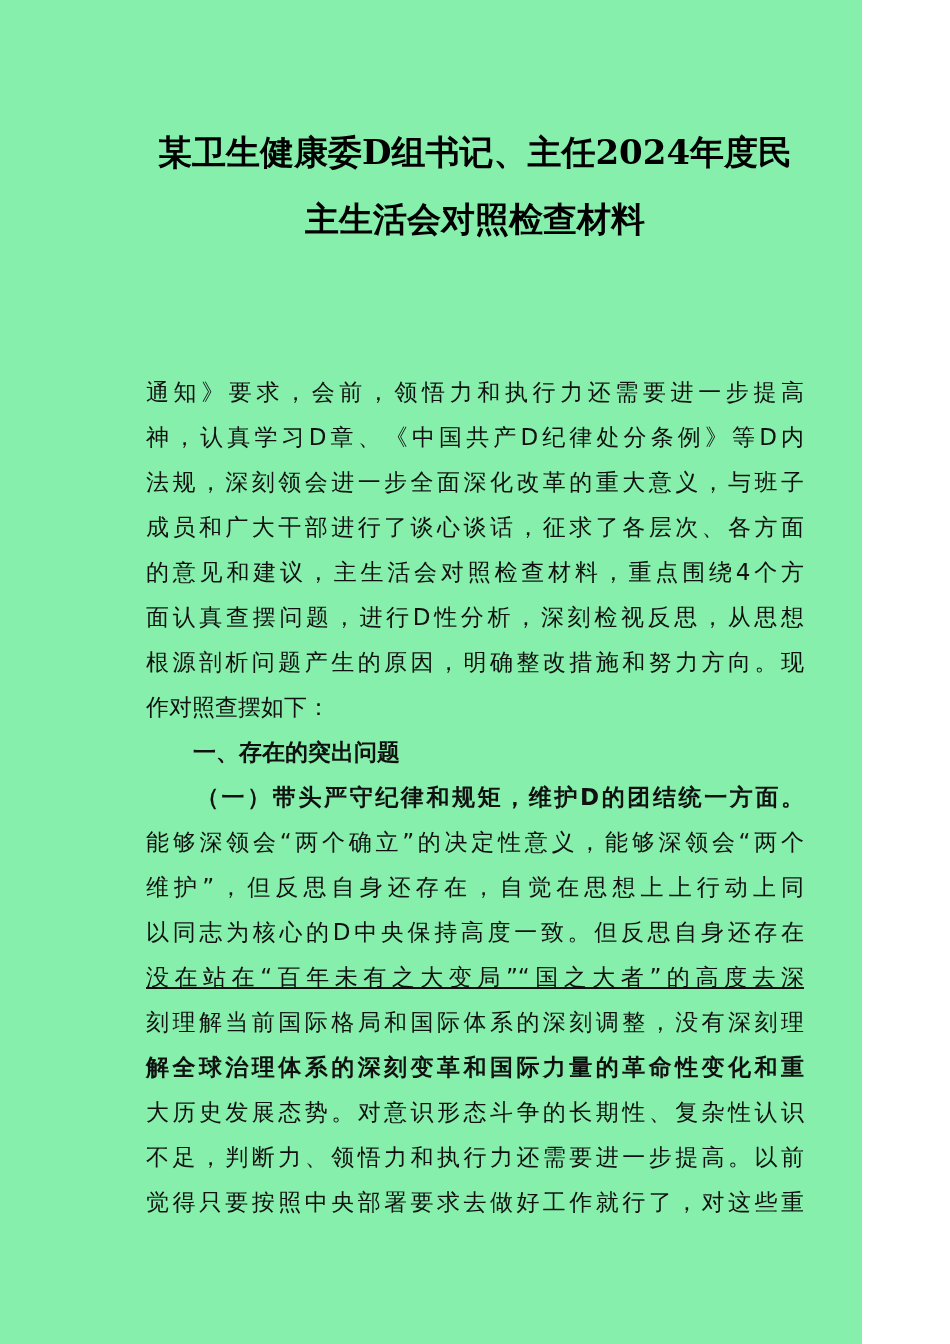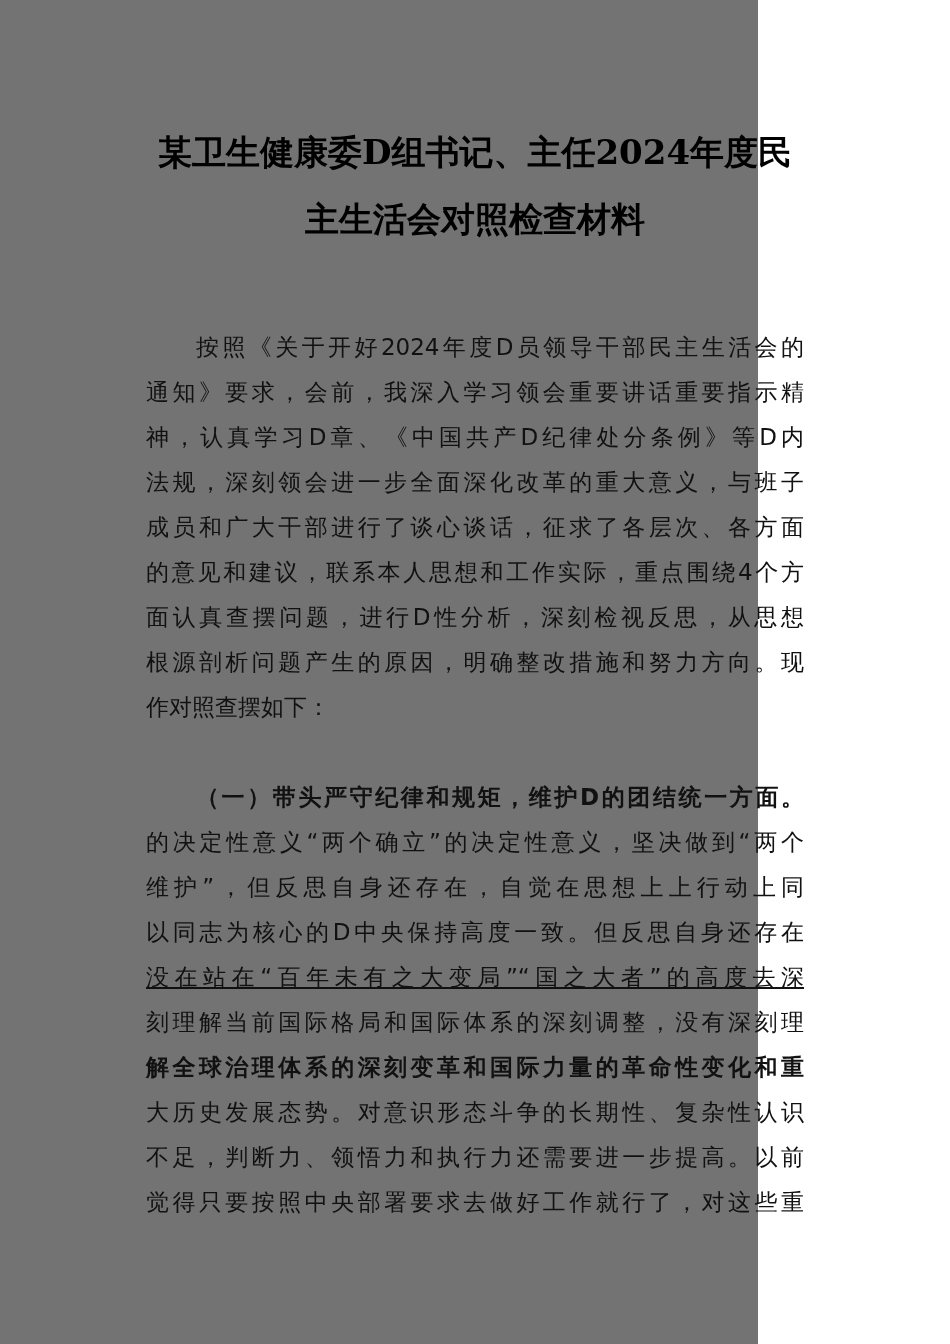--- a/index.html
+++ b/index.html
@@ -11,23 +11,23 @@
       width: 950px;
       height: 1344px;
       position: relative;
       overflow: hidden;
       color: #000000;
     }
     .page {
       position: absolute;
       left: 0;
       top: 0;
-      width: 758px;
+      width: 862px;
       height: 1344px;
-      background: #737373;
+      background: #86efac;
     }
     .title {
       position: absolute;
       left: 0;
       width: 950px;
       text-align: center;
       font-family: "DejaVu Serif", "Liberation Serif", serif;
       font-weight: bold;
       font-size: 34px;
       line-height: 40px;
@@ -64,34 +64,34 @@
     }
   </style>
 </head>
 <body>
 
 <div class="page">
 
   <div class="title l1">某卫生健康委D组书记、主任2024年度民</div>
   <div class="title l2">主生活会对照检查材料</div>
 
-  <div class="line indent" style="top:332px;">按照《关于开好2024年度D员领导干部民主生活会的</div>
-  <div class="line" style="top:377px;">通知》要求，会前，我深入学习领会重要讲话重要指示精</div>
+  <div class="line" style="top:377px;">通知》要求，会前，领悟力和执行力还需要进一步提高</div>
   <div class="line" style="top:422px;">神，认真学习D章、《中国共产D纪律处分条例》等D内</div>
   <div class="line" style="top:467px;">法规，深刻领会进一步全面深化改革的重大意义，与班子</div>
   <div class="line" style="top:512px;">成员和广大干部进行了谈心谈话，征求了各层次、各方面</div>
-  <div class="line" style="top:557px;">的意见和建议，联系本人思想和工作实际，重点围绕4个方</div>
+  <div class="line" style="top:557px;">的意见和建议，主生活会对照检查材料，重点围绕4个方</div>
   <div class="line" style="top:602px;">面认真查摆问题，进行D性分析，深刻检视反思，从思想</div>
   <div class="line" style="top:647px;">根源剖析问题产生的原因，明确整改措施和努力方向。现</div>
   <div class="line last" style="top:692px;">作对照查摆如下：</div>
 
+  <div class="line heading" style="top:737px;">一、存在的突出问题</div>
 
   <div class="line subheading" style="top:782px;">（一）带头严守纪律和规矩，维护D的团结统一方面。</div>
 
-  <div class="line" style="top:827px;">的决定性意义“两个确立”的决定性意义，坚决做到“两个</div>
+  <div class="line" style="top:827px;">能够深领会“两个确立”的决定性意义，能够深领会“两个</div>
   <div class="line" style="top:872px;">维护”，但反思自身还存在，自觉在思想上上行动上同</div>
   <div class="line" style="top:917px;">以同志为核心的D中央保持高度一致。但反思自身还存在</div>
   <div class="line" style="top:962px;text-decoration:underline;">没在站在“百年未有之大变局”“国之大者”的高度去深</div>
   <div class="line" style="top:1007px;">刻理解当前国际格局和国际体系的深刻调整，没有深刻理</div>
   <div class="line" style="top:1052px;font-weight:bold;">解全球治理体系的深刻变革和国际力量的革命性变化和重</div>
   <div class="line" style="top:1097px;">大历史发展态势。对意识形态斗争的长期性、复杂性认识</div>
   <div class="line" style="top:1142px;">不足，判断力、领悟力和执行力还需要进一步提高。以前</div>
   <div class="line" style="top:1187px;">觉得只要按照中央部署要求去做好工作就行了，对这些重</div>
 
 </div>

